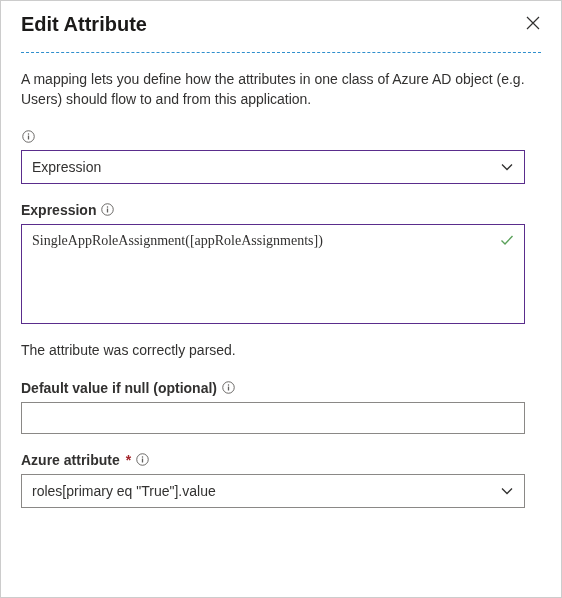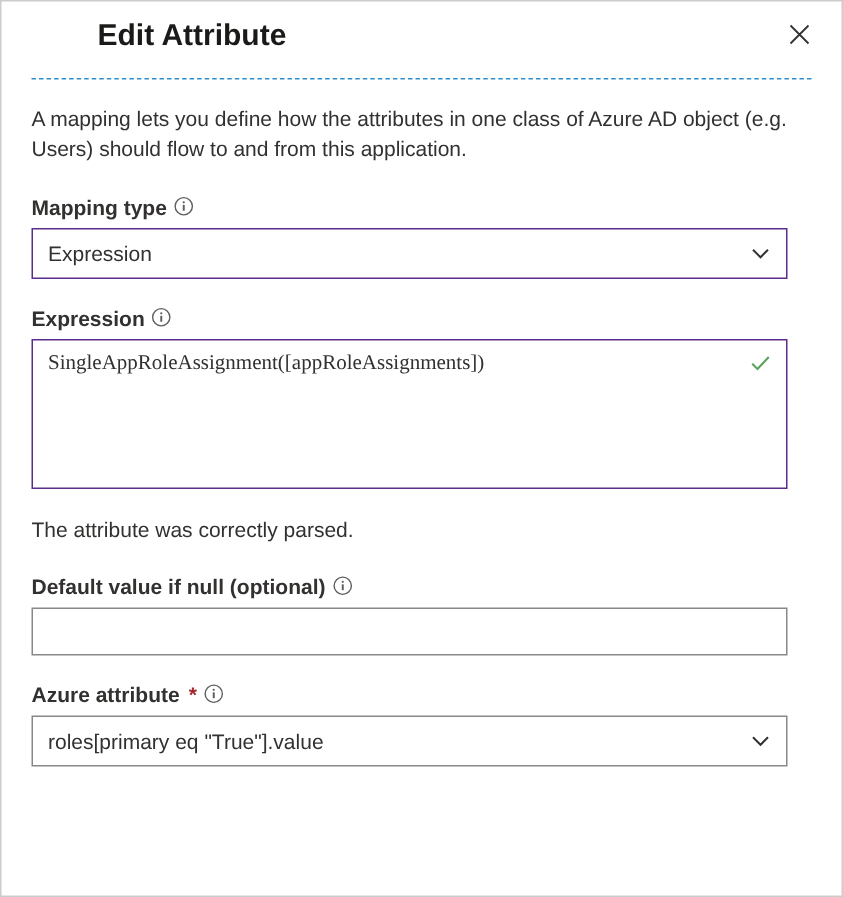--- a/index.html
+++ b/index.html
@@ -19,22 +19,21 @@
       width: 100%;
       height: 100%;
       border: 1px solid #cccccc;
       display: flex;
       flex-direction: column;
     }
     .header {
       display: flex;
       justify-content: space-between;
       align-items: center;
-      padding: 10px 16px 14px 32px;
-      margin-left: 32px;
+      padding: 10px 16px 14px 20px;
     }
     .header h1 {
       font-size: 20px;
       font-weight: 600;
       color: #1b1a19;
     }
     .close-btn {
       background: none;
       border: none;
       cursor: pointer;
@@ -158,21 +157,20 @@
     </button>
   </div>
 
   <hr class="divider">
 
   <div class="content">
     <p class="description">A mapping lets you define how the attributes in one class of Azure AD object (e.g. Users) should flow to and from this application.</p>
 
     <div class="field">
       <div class="field-label">
-        <span>Mapping type</span>
         <span class="info-icon">
           <svg width="13" height="13" viewBox="0 0 14 14" fill="none">
             <circle cx="7" cy="7" r="6.2" stroke="#605e5c" stroke-width="1"></circle>
             <circle cx="7" cy="4.2" r="0.8" fill="#605e5c"></circle>
             <rect x="6.3" y="6" width="1.4" height="4.2" fill="#605e5c"></rect>
           </svg>
         </span>
       </div>
       <div class="select">
         <span>Expression</span>

